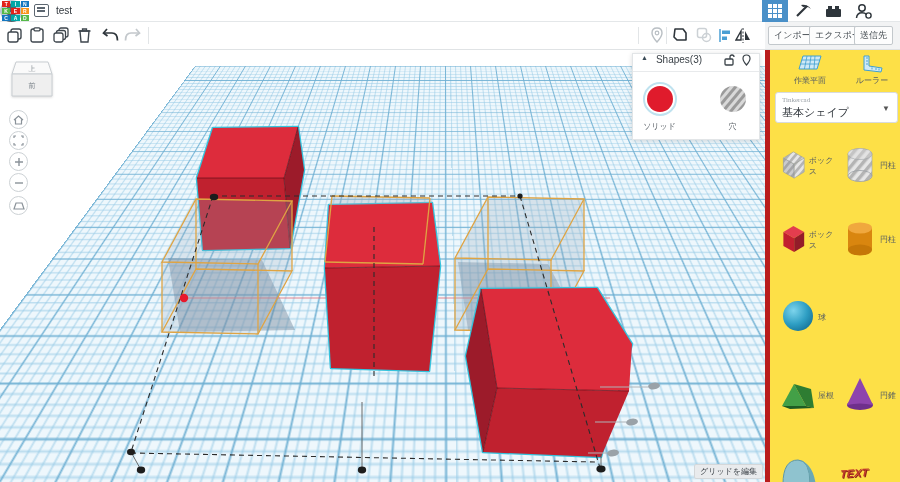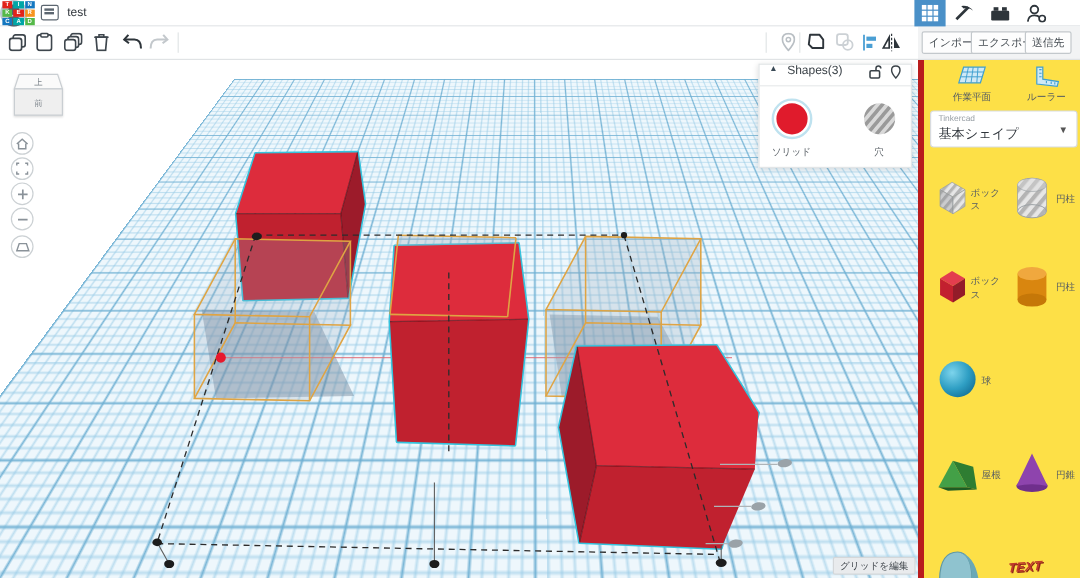--- a/index.html
+++ b/index.html
@@ -36,21 +36,21 @@
   #viewcube { position:absolute; left:11px; top:10px; width:42px; height:38px; filter:drop-shadow(0 1px 1px rgba(0,0,0,.15)); }
   .nav-btn { position:absolute; left:9px; width:19px; height:19px; border-radius:50%; background:#fff; border:1px solid #ccd1d4; color:#8a9299; display:flex; align-items:center; justify-content:center; }
   
   #shapes-pop { position:absolute; left:632px; top:53px; width:128px; height:87px; background:#fff; border:1px solid #e2e5e7; box-shadow:0 1px 5px rgba(0,0,0,.14); z-index:30; }
   #shapes-pop .hdr { height:18px; border-bottom:1px solid #e8eaec; display:flex; font-size:10px; color:#3b4248; }
   #shapes-pop .body { display:flex; justify-content:space-around; padding-top:9px;gap:20px; }
   .swatch { display:flex; flex-direction:column; align-items:center; font-size:8px; color:#5a6167; gap:4px; }
   
   #sidebar { position:absolute; left:765px; top:50px; width:147px; height:432px; background:#fde047; border-left:5px solid #b91c1c; overflow:hidden; }
   .sb-tool { position:absolute; top:5px; width:60px; height:34px; display:flex; flex-direction:column; align-items:center; font-size:8px; color:#555c62; gap:2px; }
-  #sb-dropdown { position:absolute; left:5px; top:42px; width:123px; height:31px; background:#fff; border:1px solid #d8dbde; border-radius:3px; padding:3px 6px; }
+  #sb-dropdown { position:absolute; left:5px; top:42px; width:123px; height:31px; background:#fff; border:1px solid #d8dbde; border-radius:3px; padding:3px 6px;font-family:Liberation Serif, serif; }
   #sb-dropdown .brand { font-size:7px; color:#9aa1a7; }
   #sb-dropdown .libname { font-size:11px; color:#2f353b; margin-top:1px; }
   #sb-dropdown .caret { position:absolute; right:7px; top:11px; font-size:8px; color:#555; }
   .shape-item { position:absolute; width:56px; height:62px; display:flex; flex-direction:row; align-items:center; font-size:8px; color:#555c62; }
   .shape-item .lbl { margin-top:1px; }
   #sb-scroll { position:absolute; right:2px; top:86px; width:5px; height:196px; background:#c2c5c8; border-radius:3px; }
   .txtshape { font-size:11px; font-weight:900; font-style:italic; color:#c0392b; letter-spacing:0; transform:rotate(-4deg) skewX(-6deg); text-shadow:1px 1px 0 #8e2418; }
 </style>
 </head>
 <body>

